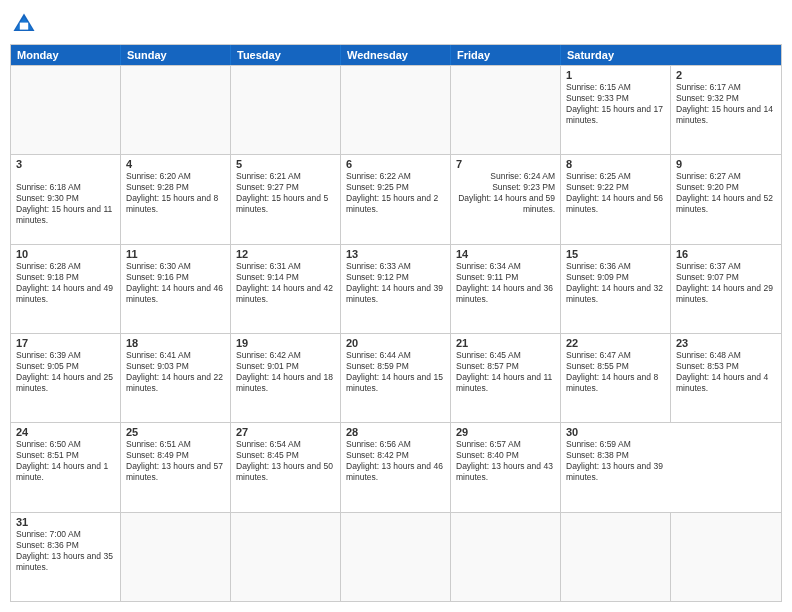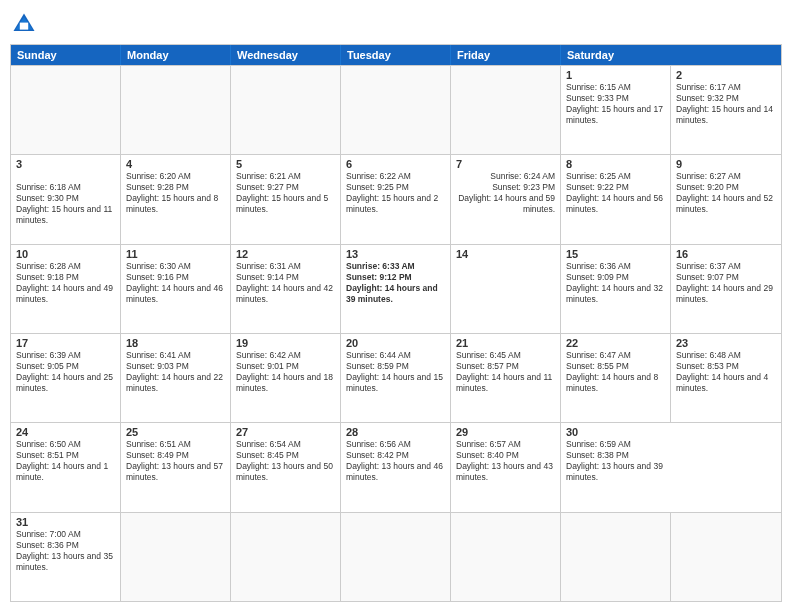--- a/index.html
+++ b/index.html
@@ -123,24 +123,24 @@
       </div>
     </div>
     <div class="title-block">
       <div class="month-year"></div>
       <div class="location"></div>
     </div>
   </div>
 
   <div class="calendar">
     <div class="cal-header">
-    <div class="cal-header-cell">Sunday</div>
-        <div class="cal-header-cell">Monday</div>
+    <div class="cal-header-cell">Monday</div>
+        <div class="cal-header-cell">Sunday</div>
+        <div class="cal-header-cell">Tuesday</div>
         <div class="cal-header-cell">Wednesday</div>
-        <div class="cal-header-cell">Tuesday</div>
         <div class="cal-header-cell">Friday</div>
         <div class="cal-header-cell">Saturday</div>
       </div>
     <div class="cal-body">
     <div class="cal-row">
           <div class="cal-cell empty"></div>
           <div class="cal-cell empty"></div>
           <div class="cal-cell empty"></div>
           <div class="cal-cell empty"></div>
           <div class="cal-cell empty"></div>
@@ -215,26 +215,29 @@
 Daylight: 14 hours and 46 minutes.</div>
           </div>
           <div class="cal-cell">
             <span class="day-num">12</span>
             <div class="cell-text" style="white-space: pre-line;">Sunrise: 6:31 AM
 Sunset: 9:14 PM
 Daylight: 14 hours and 42 minutes.</div>
           </div>
           <div class="cal-cell">
             <span class="day-num">13</span>
-            <div class="cell-text" style="white-space: pre-line; font-weight: bold;">Sunrise: 6:33 AM
+            <div class="cell-text" style="white-space: pre-line;">Sunrise: 6:33 AM
 Sunset: 9:12 PM
 Daylight: 14 hours and 39 minutes.</div>
           </div>
           <div class="cal-cell">
             <span class="day-num">14</span>
+            <div class="cell-text" style="white-space: pre-line;">Sunrise: 6:34 AM
+Sunset: 9:11 PM
+Daylight: 14 hours and 36 minutes.</div>
           </div>
           <div class="cal-cell">
             <span class="day-num">15</span>
             <div class="cell-text" style="white-space: pre-line;">Sunrise: 6:36 AM
 Sunset: 9:09 PM
 Daylight: 14 hours and 32 minutes.</div>
           </div>
           <div class="cal-cell">
             <span class="day-num">16</span>
             <div class="cell-text" style="white-space: pre-line;">Sunrise: 6:37 AM

